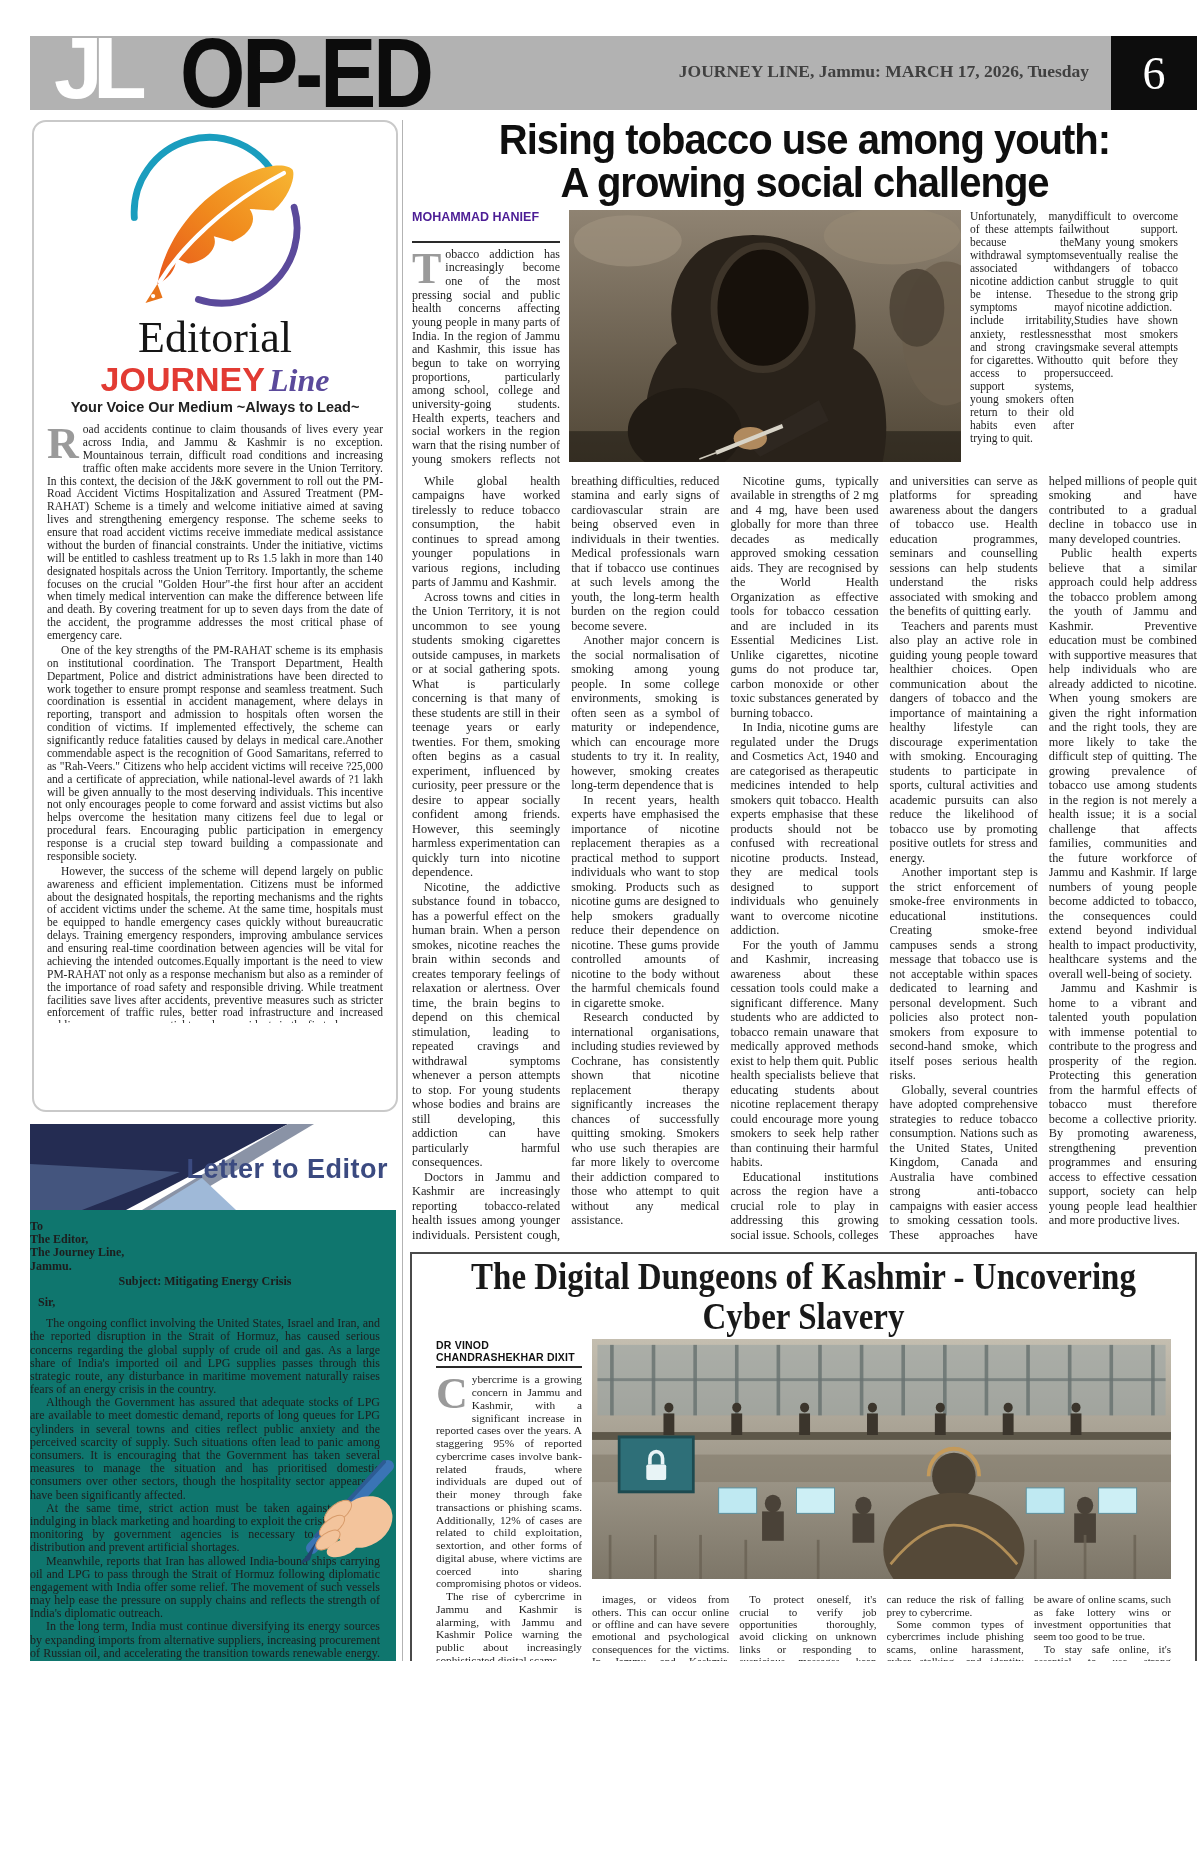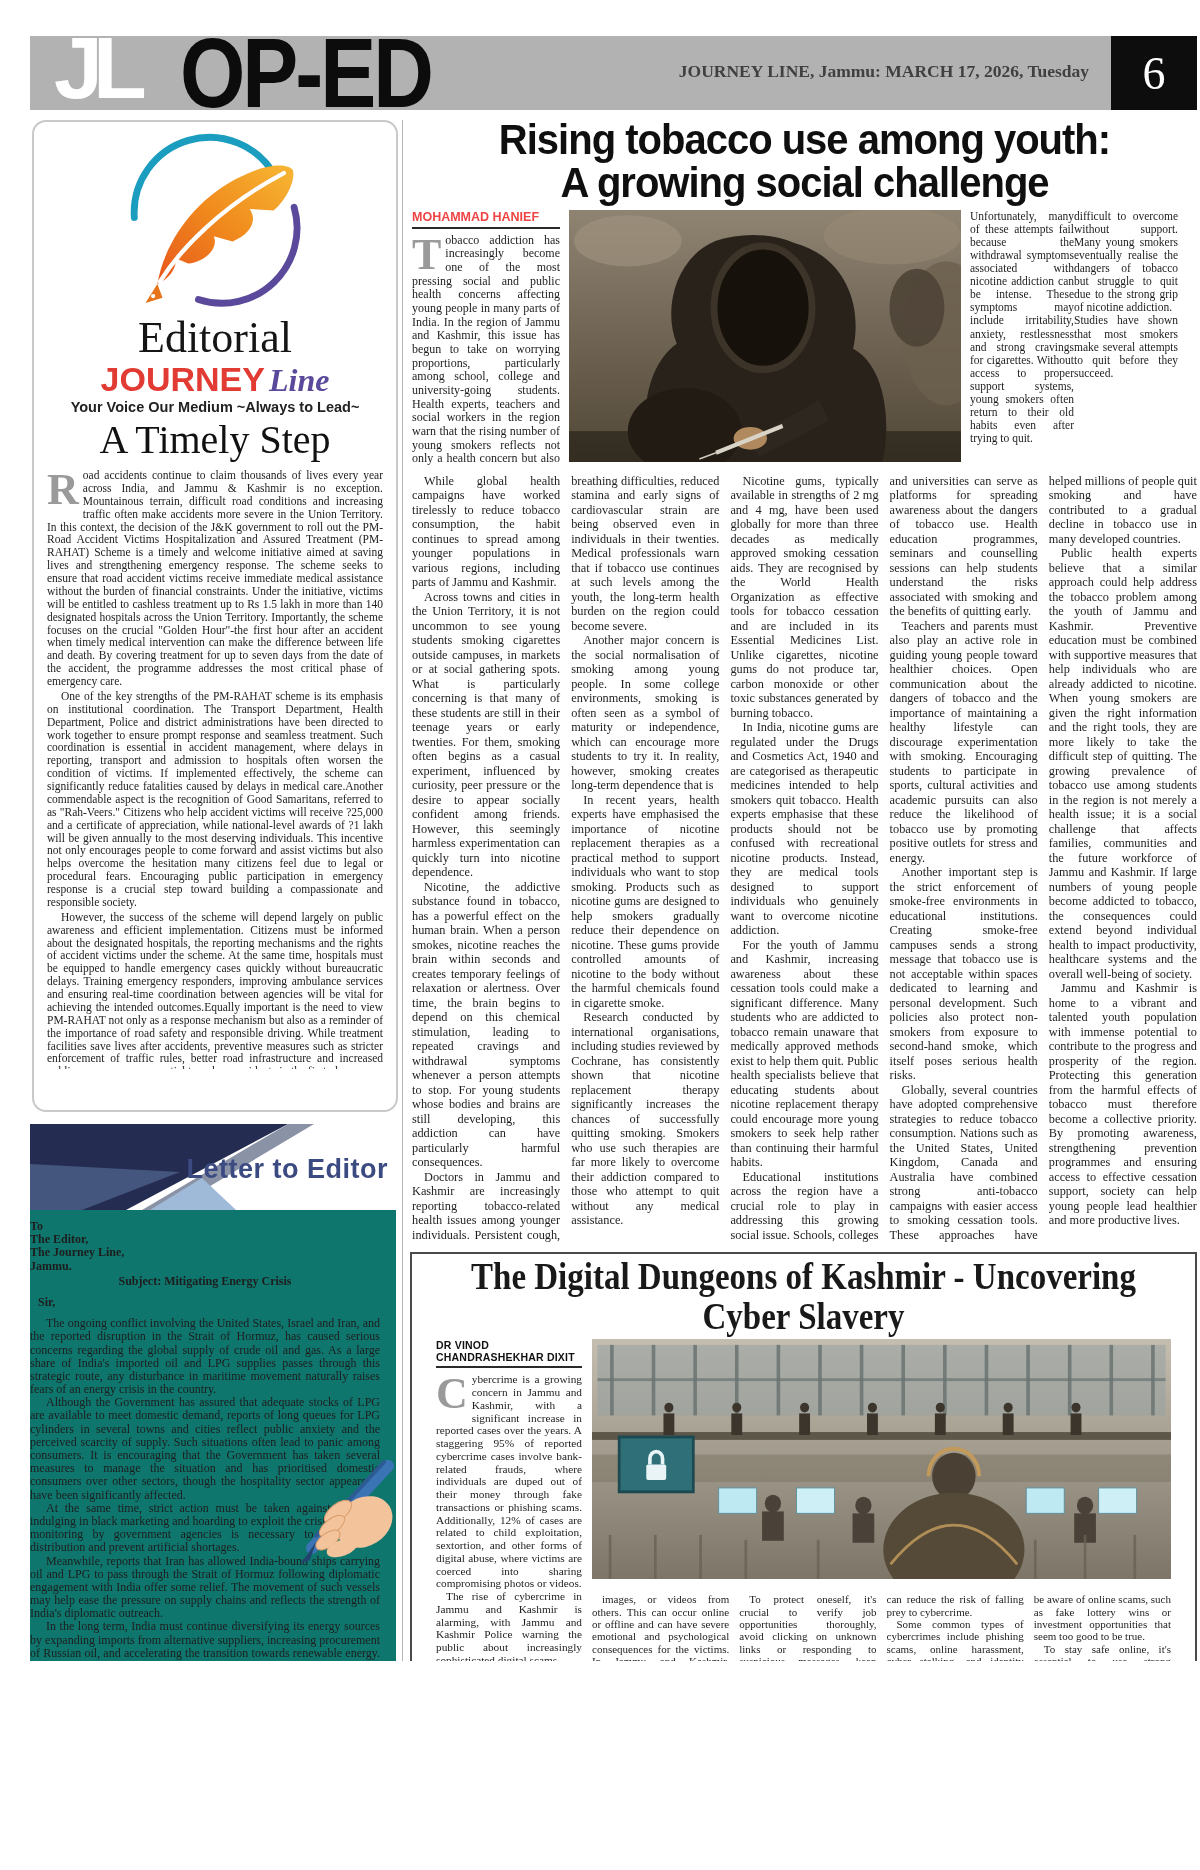--- a/index.html
+++ b/index.html
@@ -50,22 +50,22 @@
   .letter-closing p{margin:0;}
   .pen-illustration{position:absolute;right:0px;top:250px;}
   .letter-wedge{position:absolute;right:0;bottom:0;width:0;height:0;
       border-left:170px solid transparent;border-bottom:72px solid #242c52;}
   
   .tobacco{position:absolute;left:412px;top:118px;width:785px;}
   .t-headline{font-family:"Liberation Sans",sans-serif;font-weight:900;font-size:40px;
       line-height:1.02;letter-spacing:-1px;color:#0f0f0f;text-align:center;transform:scaleY(1.05);transform-origin:top;}
   .t-top{display:flex;margin-top:10px;}
   .t-col1{width:148px;margin-right:9px;height:256px;overflow:hidden;}
-  .t-byline{font-family:"Liberation Sans",sans-serif;font-weight:bold;font-size:12.5px;color:#ef4444;
-      border-bottom:2px solid #2a2a2a;padding-bottom:3px;margin-bottom:5px;}
+  .t-byline{font-family:"Liberation Sans",sans-serif;font-weight:bold;font-size:12.5px;color:#4c1d95;
+      border-bottom:2px solid #2a2a2a;padding-bottom:17px;margin-bottom:5px;}
   .t-coltext{font-size:12px;line-height:1.14;text-align:justify;}
   .t-coltext p{margin:0;text-indent:12px;}
   .t-coltext p.first{text-indent:0;}
   .t-photo{width:392px;height:252px;margin-right:9px;overflow:hidden;background:#4a423a;}
   .t-side{width:104px;height:252px;overflow:hidden;font-size:11.5px;line-height:1.14;text-align:justify;}
   .t-sideA{margin-right:9px;}
   .t-side p{margin:0;}
   .t-flow{margin-top:8px;height:769px;overflow:hidden;column-count:5;column-gap:11px;
       font-size:12.3px;line-height:1.18;text-align:justify;}
   .t-flow p{margin:0;text-indent:12px;}
@@ -123,21 +123,20 @@
       <path d="M55,175 C80,135 130,85 200,48" stroke="#ffffff" stroke-width="5" fill="none" stroke-linecap="round"></path>
       <path d="M52,178 L38,200 L58,194 Z" fill="#e8741a"></path>
       <circle cx="47" cy="192" r="2.5" fill="#ffffff"></circle>
     </svg>
     <div class="ed-label">Editorial</div>
     <div class="brand-row">
       <span class="brand-journey">JOURNEY</span>
       <span class="brand-line">Line</span>
     </div>
     <div class="tagline">Your Voice Our Medium ~Always to Lead~</div>
-    <div class="ed-headline">A Timely Step</div>
     <div class="ed-body">
       <p class="first"><span class="dropcap">R</span><span>oad accidents continue to claim thousands of lives every year across India, and Jammu &amp; Kashmir is no exception. Mountainous terrain, difficult road conditions and increasing traffic often make accidents more severe in the Union Territory. In this context, the decision of the J&amp;K government to roll out the PM-Road Accident Victims Hospitalization and Assured Treatment (PM-RAHAT) Scheme is a timely and welcome initiative aimed at saving lives and strengthening emergency response. The scheme seeks to ensure that road accident victims receive immediate medical assistance without the burden of financial constraints. Under the initiative, victims will be entitled to cashless treatment up to Rs 1.5 lakh in more than 140 designated hospitals across the Union Territory. Importantly, the scheme focuses on the crucial "Golden Hour"-the first hour after an accident when timely medical intervention can make the difference between life and death. By covering treatment for up to seven days from the date of the accident, the programme addresses the most critical phase of emergency care.</span></p>
       <span><p>One of the key strengths of the PM-RAHAT scheme is its emphasis on institutional coordination. The Transport Department, Health Department, Police and district administrations have been directed to work together to ensure prompt response and seamless treatment. Such coordination is essential in accident management, where delays in reporting, transport and admission to hospitals often worsen the condition of victims. If implemented effectively, the scheme can significantly reduce fatalities caused by delays in medical care.Another commendable aspect is the recognition of Good Samaritans, referred to as "Rah-Veers." Citizens who help accident victims will receive ?25,000 and a certificate of appreciation, while national-level awards of ?1 lakh will be given annually to the most deserving individuals. This incentive not only encourages people to come forward and assist victims but also helps overcome the hesitation many citizens feel due to legal or procedural fears. Encouraging public participation in emergency response is a crucial step toward building a compassionate and responsible society.</p><p>However, the success of the scheme will depend largely on public awareness and efficient implementation. Citizens must be informed about the designated hospitals, the reporting mechanisms and the rights of accident victims under the scheme. At the same time, hospitals must be equipped to handle emergency cases quickly without bureaucratic delays. Training emergency responders, improving ambulance services and ensuring real-time coordination between agencies will be vital for achieving the intended outcomes.Equally important is the need to view PM-RAHAT not only as a response mechanism but also as a reminder of the importance of road safety and responsible driving. While treatment facilities save lives after accidents, preventive measures such as stricter enforcement of traffic rules, better road infrastructure and increased public awareness are essential to reduce accidents in the first place.</p></span>
     </div>
   </div>
 
   <div class="letter">
     <div class="letter-banner">
       <svg width="366" height="90" viewBox="0 0 366 90" style="position:absolute;left:0;top:0;">
         <polygon points="0,4 258,4 96,90 0,90" fill="#242c52"></polygon>

